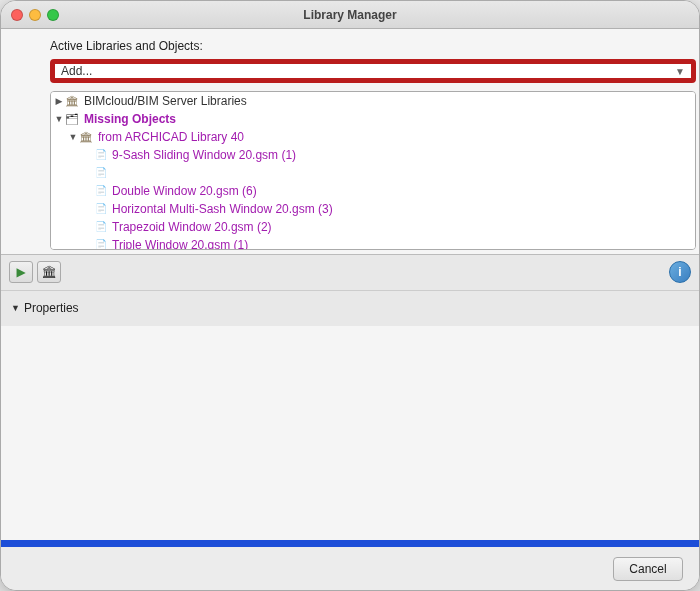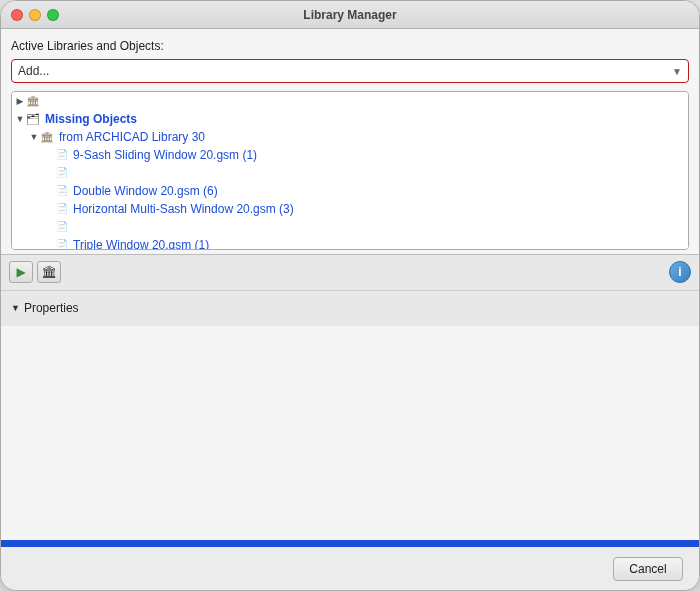--- a/index.html
+++ b/index.html
@@ -60,42 +60,43 @@
     .title {
       font-size: 12px;
       font-weight: 600;
       color: #444;
     }
 
     .content {
       flex: 1;
       display: flex;
       flex-direction: column;
-      padding: 10px 10px 0 10px;
+      padding: 10px 3px 0 10px;
       overflow: hidden;
+      margin-left: 39px;
     }
 
     .section-label {
       font-size: 12px;
       font-weight: 500;
       color: #222;
       margin-bottom: 6px;
     }
 
     .add-bar {
       display: flex;
       align-items: center;
       margin-bottom: 8px;
     }
 
     .add-dropdown {
       flex: 1;
       height: 24px;
       background: white;
-      border: 1px solid #b91c1c;
+      border: 5px solid #b91c1c;
       border-radius: 4px;
       display: flex;
       align-items: center;
       justify-content: space-between;
       padding: 0 6px;
       cursor: pointer;
     }
 
     .add-dropdown-text {
       color: #333;
@@ -164,21 +165,21 @@
     }
 
     
     .icon-gsm {
       color: #5a5a8a;
       font-size: 10px;
     }
 
     .item-label {
       font-size: 12px;
-      color: #1d4ed8;
+      color: #a21caf;
     }
 
     .item-label.bold {
       font-weight: 600;
     }
 
     .grayed-out {
       color: #333;
     }
 
@@ -313,32 +314,33 @@
         <span class="add-dropdown-text">Add...</span>
         <span class="dropdown-arrow">▼</span>
       </div>
     </div>
 
     <div class="tree-container">
 
       <div class="tree-item tree-indent-0">
         <span class="expand-icon">▶</span>
         <span class="folder-icon icon-library">🏛</span>
+        <span class="item-label grayed-out">BIMcloud/BIM Server Libraries</span>
       </div>
 
       <div class="tree-item tree-indent-0">
         <span class="expand-icon">▼</span>
         <span class="folder-icon" style="font-size:11px;">🗂</span>
         <span class="item-label bold">Missing Objects</span>
       </div>
 
       <div class="tree-item tree-indent-1">
         <span class="expand-icon">▼</span>
         <span class="folder-icon icon-library" style="font-size:11px;">🏛</span>
-        <span class="item-label">from ARCHICAD Library 30</span>
+        <span class="item-label">from ARCHICAD Library 40</span>
       </div>
 
       <div class="tree-item tree-indent-2">
         <span class="expand-icon"> </span>
         <span class="file-icon icon-gsm">📄</span>
         <span class="item-label">9-Sash Sliding Window 20.gsm (1)</span>
       </div>
 
       <div class="tree-item tree-indent-2">
         <span class="expand-icon"> </span>
@@ -353,20 +355,21 @@
 
       <div class="tree-item tree-indent-2">
         <span class="expand-icon"> </span>
         <span class="file-icon icon-gsm">📄</span>
         <span class="item-label">Horizontal Multi-Sash Window 20.gsm (3)</span>
       </div>
 
       <div class="tree-item tree-indent-2">
         <span class="expand-icon"> </span>
         <span class="file-icon icon-gsm">📄</span>
+        <span class="item-label">Trapezoid Window 20.gsm (2)</span>
       </div>
 
       <div class="tree-item tree-indent-2">
         <span class="expand-icon"> </span>
         <span class="file-icon icon-gsm">📄</span>
         <span class="item-label">Triple Window 20.gsm (1)</span>
       </div>
 
     </div>
   </div>

